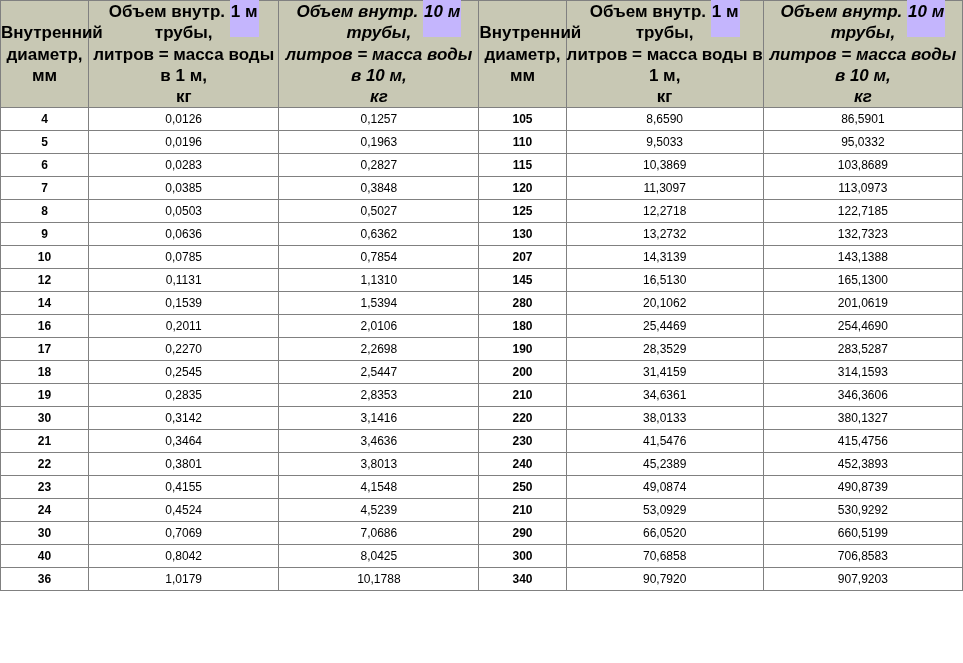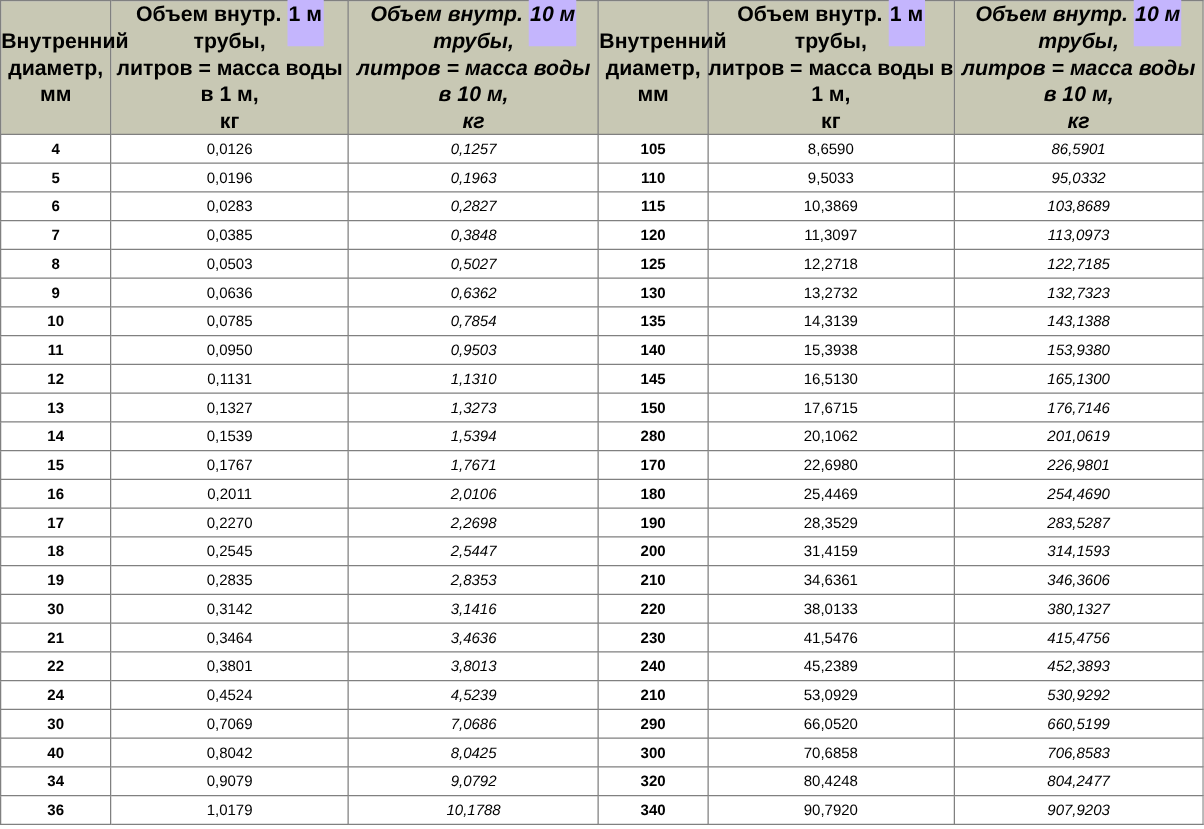--- a/index.html
+++ b/index.html
@@ -54,21 +54,20 @@
     text-align: center;
     vertical-align: middle;
     color: #000;
     background: #ffffff;
   }
   tbody td.diam {
     font-weight: bold;
     font-size: 12px;
   }
   tbody td.ital {
-    font-style: italic;
   }
 </style>
 </head>
 <body>
 
 <table class="pipe-table">
   <colgroup>
     <col class="c0">
       <col class="c1">
       <col class="c2">
@@ -156,65 +155,41 @@
         <td>0,0636</td>
         <td class="ital">0,6362</td>
         <td class="diam">130</td>
         <td>13,2732</td>
         <td class="ital">132,7323</td>
       </tr>
       <tr>
         <td class="diam">10</td>
         <td>0,0785</td>
         <td class="ital">0,7854</td>
-        <td class="diam">135</td>
+        <td class="diam">207</td>
         <td>14,3139</td>
         <td class="ital">143,1388</td>
-      </tr>
-      <tr>
-        <td class="diam">11</td>
-        <td>0,0950</td>
-        <td class="ital">0,9503</td>
-        <td class="diam">140</td>
-        <td>15,3938</td>
-        <td class="ital">153,9380</td>
       </tr>
       <tr>
         <td class="diam">12</td>
         <td>0,1131</td>
         <td class="ital">1,1310</td>
         <td class="diam">145</td>
         <td>16,5130</td>
         <td class="ital">165,1300</td>
       </tr>
       <tr>
-        <td class="diam">13</td>
-        <td>0,1327</td>
-        <td class="ital">1,3273</td>
-        <td class="diam">150</td>
-        <td>17,6715</td>
-        <td class="ital">176,7146</td>
-      </tr>
-      <tr>
         <td class="diam">14</td>
         <td>0,1539</td>
         <td class="ital">1,5394</td>
         <td class="diam">280</td>
         <td>20,1062</td>
         <td class="ital">201,0619</td>
       </tr>
       <tr>
-        <td class="diam">15</td>
-        <td>0,1767</td>
-        <td class="ital">1,7671</td>
-        <td class="diam">170</td>
-        <td>22,6980</td>
-        <td class="ital">226,9801</td>
-      </tr>
-      <tr>
         <td class="diam">16</td>
         <td>0,2011</td>
         <td class="ital">2,0106</td>
         <td class="diam">180</td>
         <td>25,4469</td>
         <td class="ital">254,4690</td>
       </tr>
       <tr>
         <td class="diam">17</td>
         <td>0,2270</td>
@@ -257,20 +232,28 @@
       </tr>
       <tr>
         <td class="diam">22</td>
         <td>0,3801</td>
         <td class="ital">3,8013</td>
         <td class="diam">240</td>
         <td>45,2389</td>
         <td class="ital">452,3893</td>
       </tr>
       <tr>
+        <td class="diam">23</td>
+        <td>0,4155</td>
+        <td class="ital">4,1548</td>
+        <td class="diam">250</td>
+        <td>49,0874</td>
+        <td class="ital">490,8739</td>
+      </tr>
+      <tr>
         <td class="diam">24</td>
         <td>0,4524</td>
         <td class="ital">4,5239</td>
         <td class="diam">210</td>
         <td>53,0929</td>
         <td class="ital">530,9292</td>
       </tr>
       <tr>
         <td class="diam">30</td>
         <td>0,7069</td>
@@ -281,28 +264,20 @@
       </tr>
       <tr>
         <td class="diam">40</td>
         <td>0,8042</td>
         <td class="ital">8,0425</td>
         <td class="diam">300</td>
         <td>70,6858</td>
         <td class="ital">706,8583</td>
       </tr>
       <tr>
-        <td class="diam">34</td>
-        <td>0,9079</td>
-        <td class="ital">9,0792</td>
-        <td class="diam">320</td>
-        <td>80,4248</td>
-        <td class="ital">804,2477</td>
-      </tr>
-      <tr>
         <td class="diam">36</td>
         <td>1,0179</td>
         <td class="ital">10,1788</td>
         <td class="diam">340</td>
         <td>90,7920</td>
         <td class="ital">907,9203</td>
       </tr>
     </tbody>
 </table>
 

